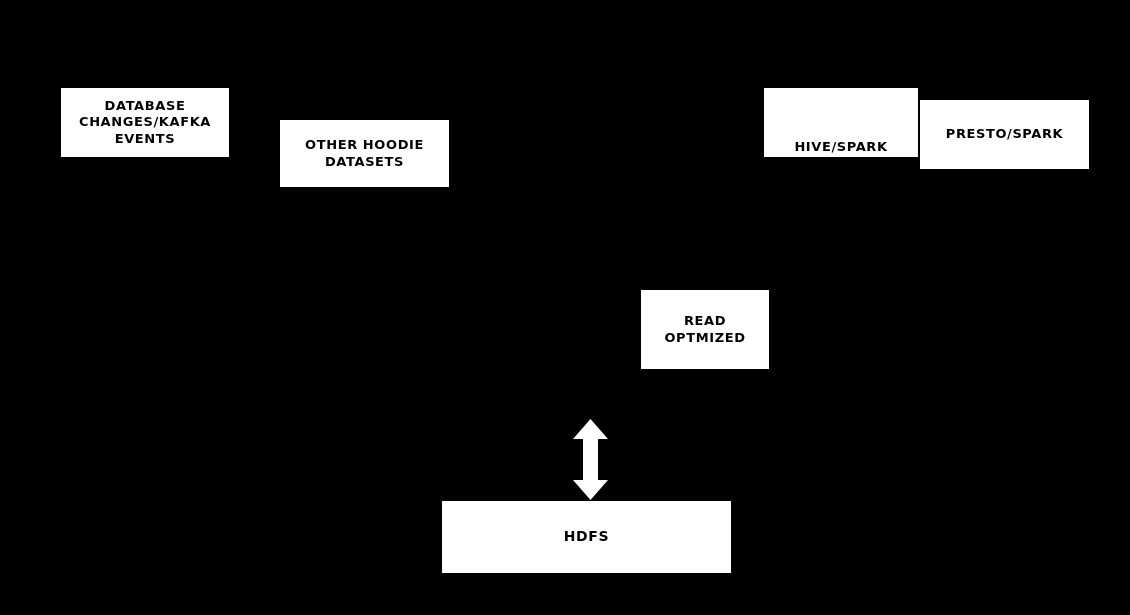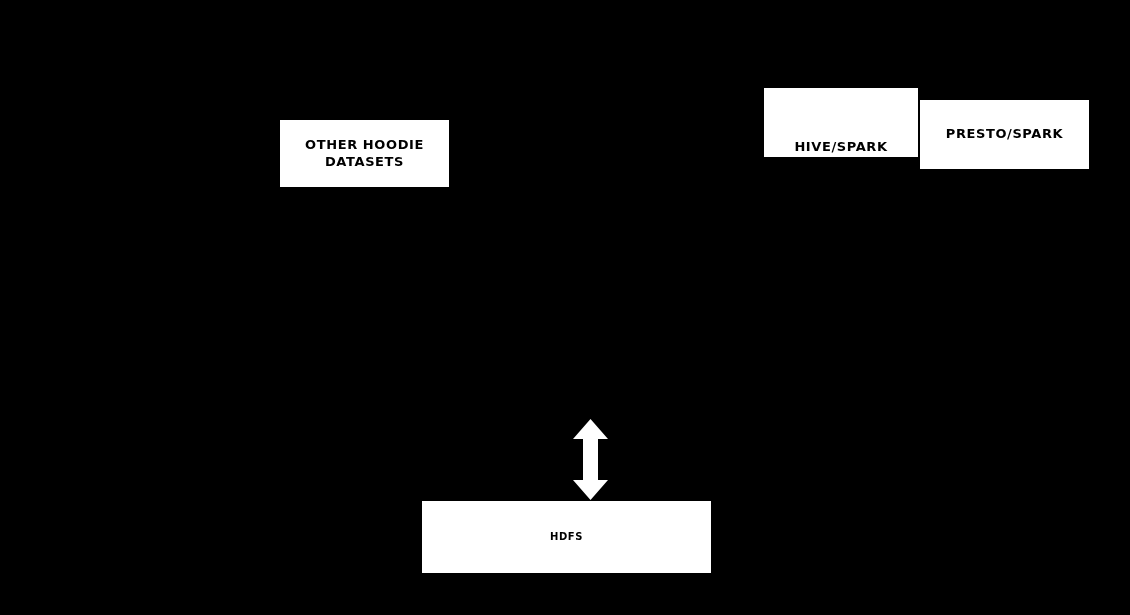--- a/index.html
+++ b/index.html
@@ -61,52 +61,61 @@
     left: 641px; top: 290px; width: 128px; height: 82px;
     border-bottom: 3px solid #000000;
     z-index: 3;
   }
   #node-real-time {
     left: 641px; top: 372px; width: 128px; height: 78px;
     z-index: 3;
   }
 
   
-  #node-hdfs { left: 422px; top: 501px; width: 289px; height: 72px; font-size: 10px; }
+  #node-hdfs { left: 442px; top: 501px; width: 289px; height: 72px; font-size: 14px; }
 
   
   #arrow-dataset-hdfs {
     position: absolute;
     left: 572px;
     top: 419px;
     width: 37px;
     height: 81px;
     z-index: 2;
   }
 </style>
 </head>
 <body>
 
 <div id="canvas">
 
+  <div class="node" id="node-db-changes">
+    <span class="label">Database
+Changes/Kafka
+Events</span>
+  </div>
 
   <div class="node" id="node-other-hoodie">
     <span class="label">Other Hoodie
 Datasets</span>
   </div>
 
   <div class="node" id="node-hive-spark">
     <span class="label">Hive/Spark</span>
   </div>
 
   <div class="node" id="node-presto-spark">
     <span class="label">Presto/Spark</span>
   </div>
 
 
+  <div class="node" id="node-read-optimized">
+    <span class="label">Read
+Optmized</span>
+  </div>
 
 
   <svg id="arrow-dataset-hdfs" viewBox="0 0 37 81" xmlns="http://www.w3.org/2000/svg">
     <polygon points="18.5,0 36,20 26,20 26,61 36,61 18.5,81 1,61 11,61 11,20 1,20" fill="#ffffff"></polygon>
   </svg>
 
   <div class="node" id="node-hdfs">
     <span class="label">HDFS</span>
   </div>
 

